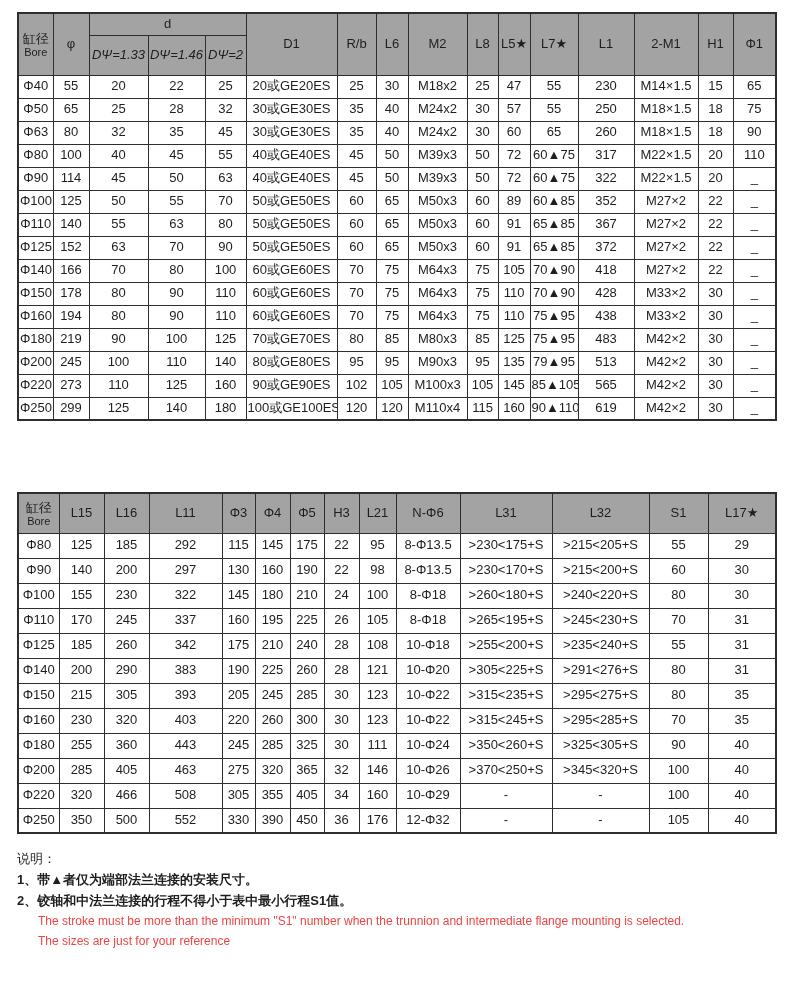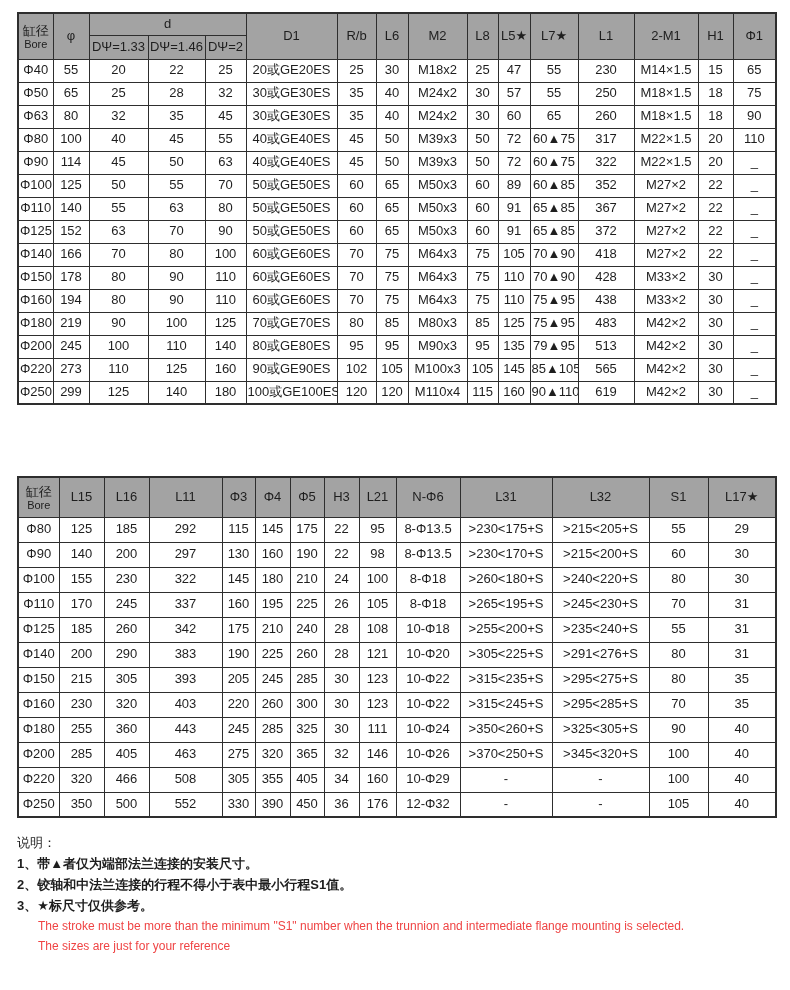--- a/index.html
+++ b/index.html
@@ -27,21 +27,21 @@
     font-weight:normal;
     overflow:hidden;
     white-space:nowrap;
     line-height:1.1;
   }
   table.spec thead th { background:#a3a3a3; }
   table.spec td { background:#ffffff; }
 
   #table1 { margin-bottom:71px; }
   #table1 thead tr.hrow1 th { height:22px; }
-  #table1 thead tr.hrow2 th { height:24px; }
+  #table1 thead tr.hrow2 th { height:40px;font-style:italic; }
   #table1 tbody tr { height:23px; }
   #table2 thead tr { height:40px; }
   #table2 tbody tr { height:25px; }
 
   th .zh { font-size:13px; line-height:15px; }
   th .en { font-size:11px; line-height:12px; }
   th.dsub { font-size:11.5px; padding:0; }
   th.dgroup { font-size:14px; }
   td.d1 { font-size:12px; }
   td.top { vertical-align:top; padding-top:2px; }
@@ -606,18 +606,17 @@
           <td>105</td>
           <td>40</td>
         </tr>
       </tbody>
     </table>
 
   <div class="notes">
     <div class="n-title">说明：</div>
     <div class="n-item">1、带▲者仅为端部法兰连接的安装尺寸。</div>
     <div class="n-item">2、铰轴和中法兰连接的行程不得小于表中最小行程S1值。</div>
-    <div class="n-item">3、★标尺寸仅供参考。</div>
     <div class="n-en">The stroke must be more than the minimum "S1" number when the  trunnion and intermediate flange mounting is selected.</div>
     <div class="n-en">The sizes are just for your reference</div>
   </div>
 
 </div>
 
 </body></html>

